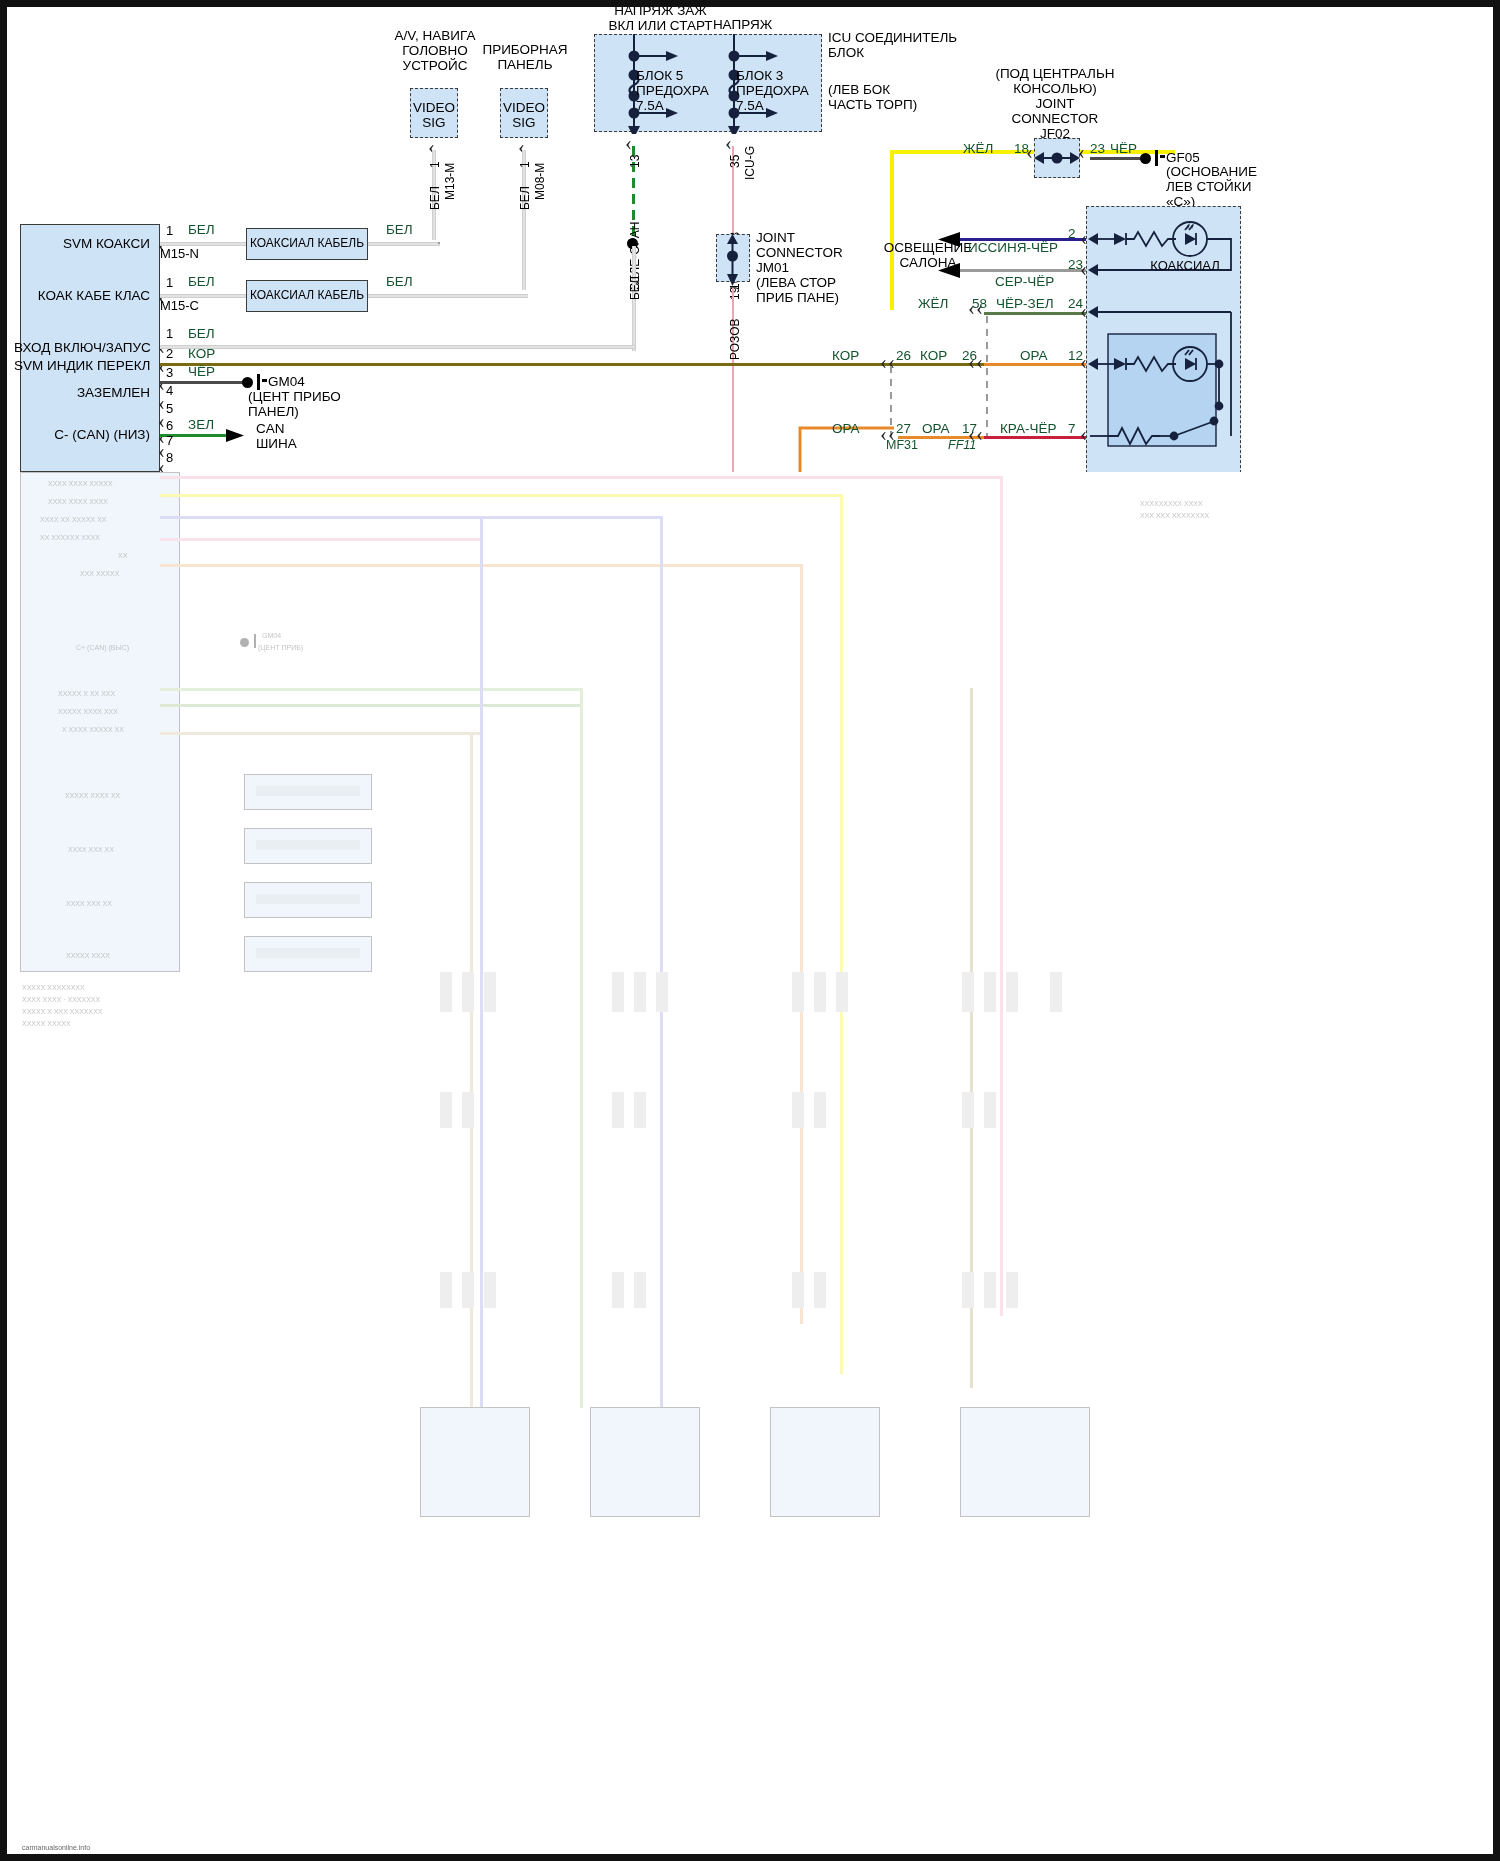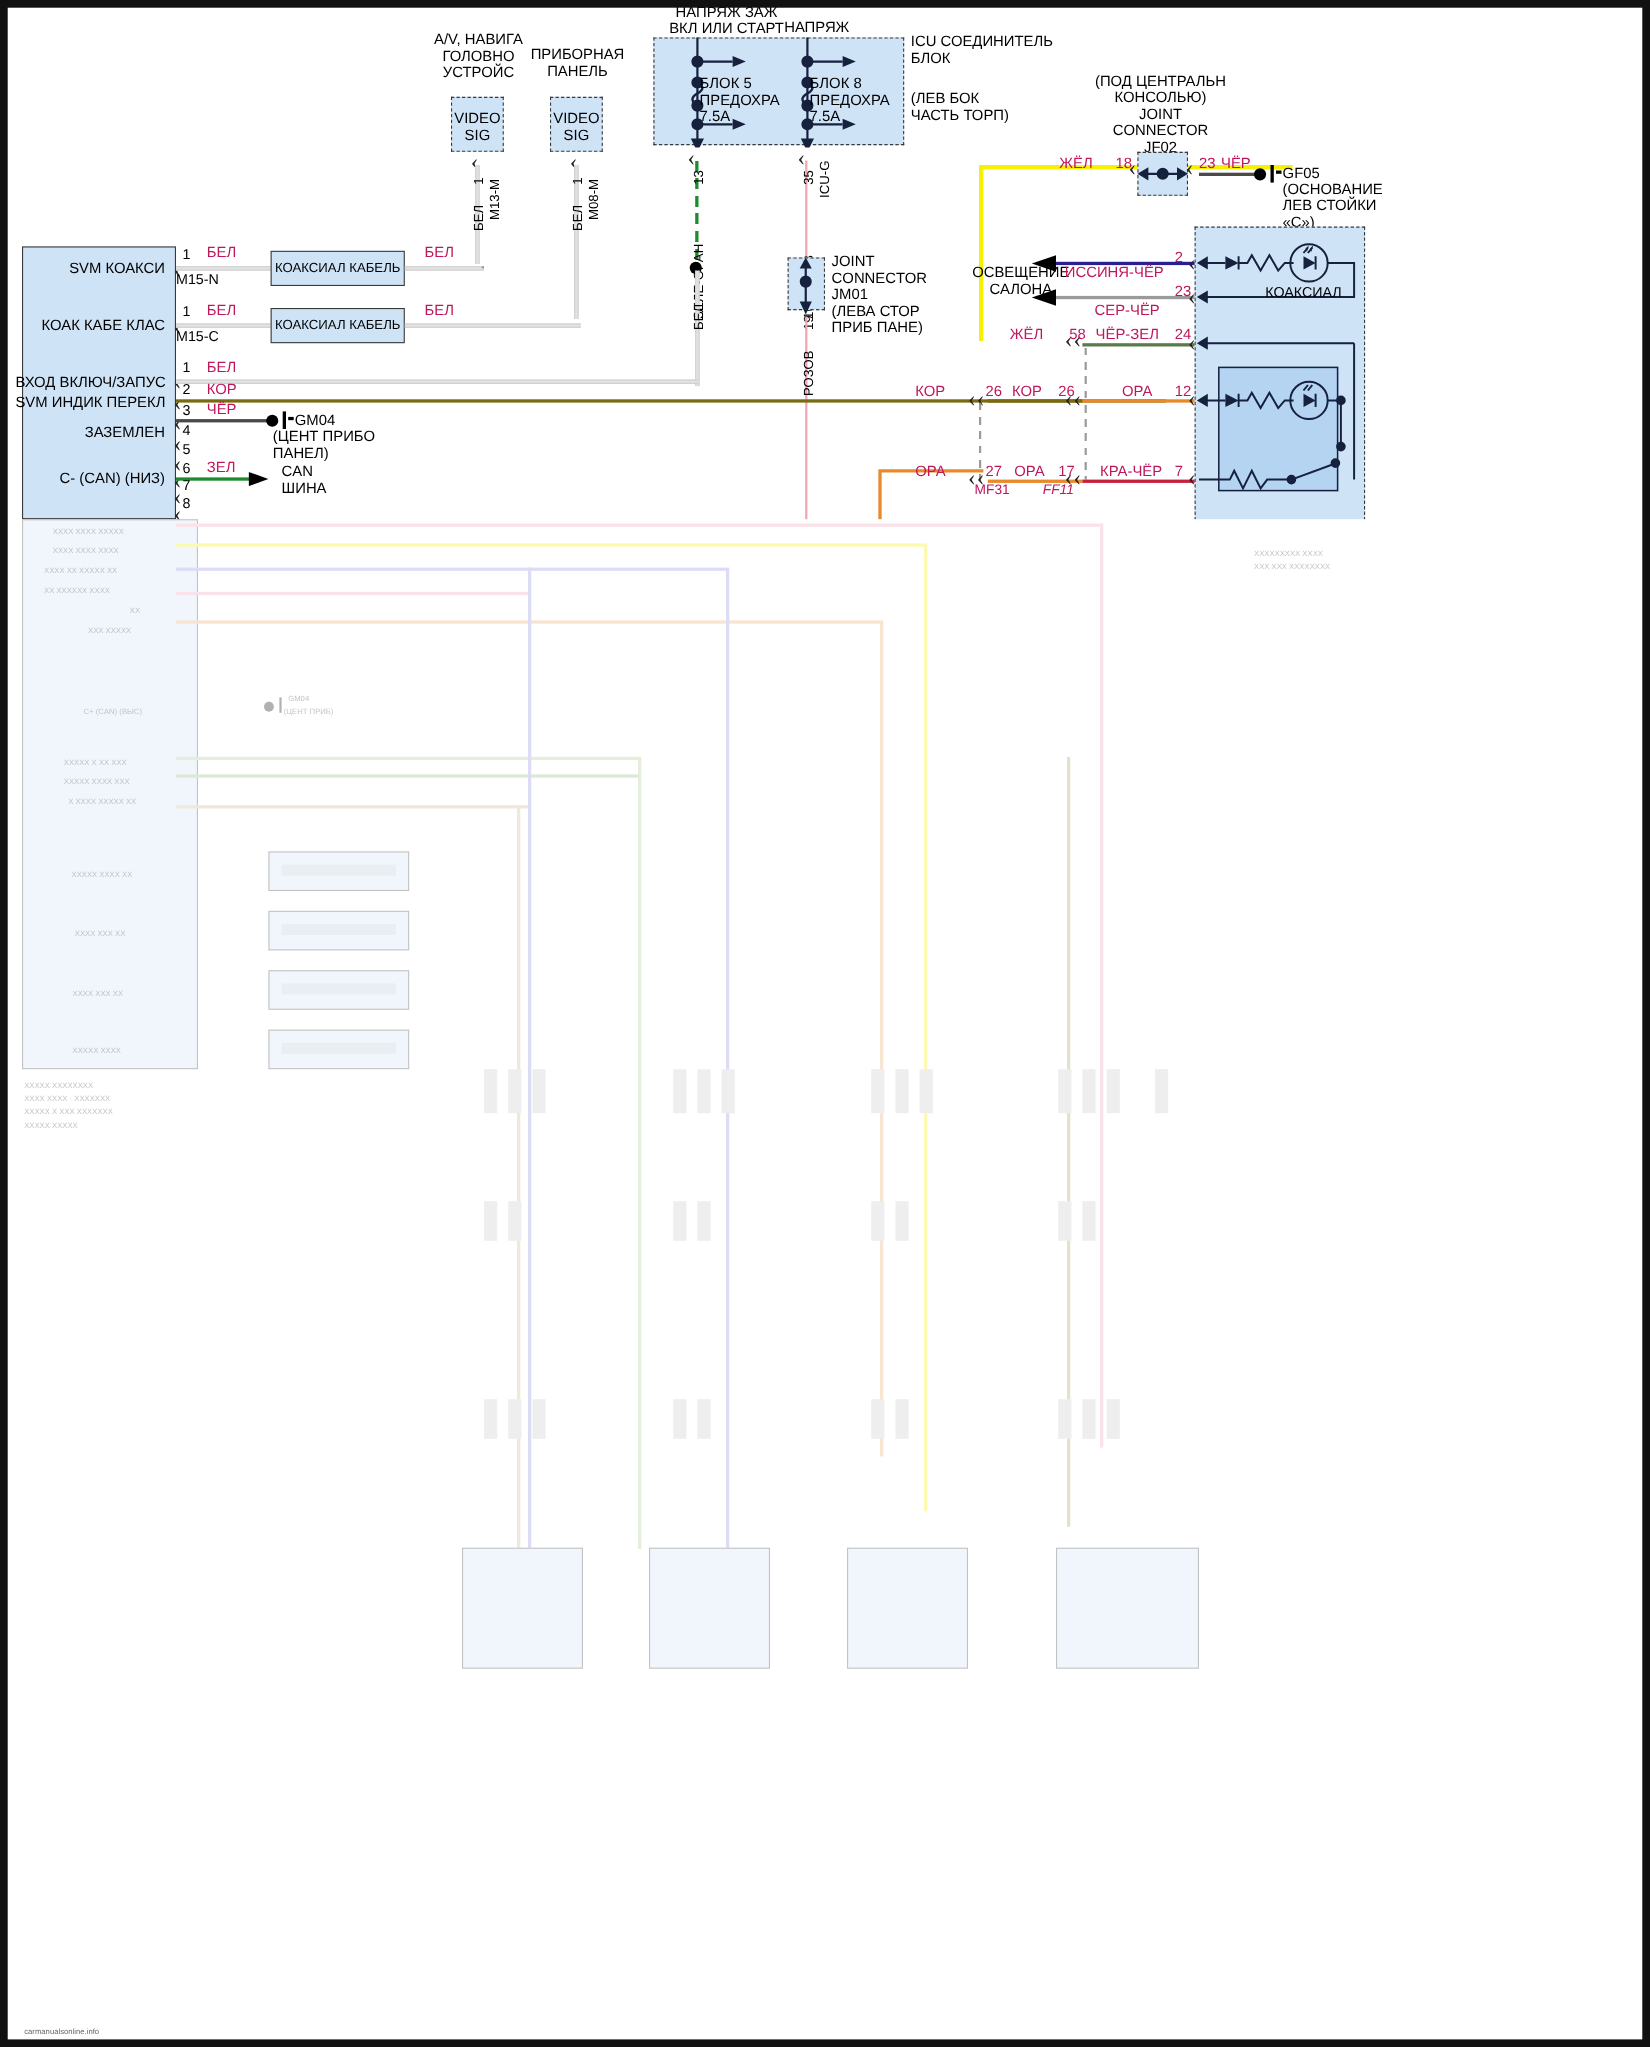--- a/index.html
+++ b/index.html
@@ -13,21 +13,21 @@
   .abs{position:absolute;}
   .txt{position:absolute;font-size:13.5px;color:#000;line-height:15px;white-space:pre;}
   .txt.c{text-align:center;}
   .txt.r{text-align:right;}
   .vert{position:absolute;font-size:13.5px;color:#000;white-space:pre;
         transform-origin:0 0;transform:rotate(-90deg);}
   .box{position:absolute;background:#cfe3f7;border:1.6px solid #3b3b3b;box-sizing:border-box;}
   .dbox{position:absolute;background:#cfe3f7;border:1.8px dashed #3b3b3b;box-sizing:border-box;}
   .wire{position:absolute;height:2.4px;background:#9a9a9a;}
   .wirev{position:absolute;width:2.4px;background:#9a9a9a;}
-  .lbl{position:absolute;font-size:13.5px;color:#be185d;white-space:nowrap;}
+  .lbl{position:absolute;font-size:13.5px;color:#14532d;white-space:nowrap;}
   .pin{position:absolute;font-size:13px;color:#000;}
   
   .brk{position:absolute;font-size:21px;line-height:15px;color:#222;font-family:"Liberation Serif",serif;}
   .blk{position:absolute;border-radius:50%;background:#000;}
   .ghost{opacity:.30;}
   .smalltxt{position:absolute;font-size:7px;color:#333;white-space:pre;line-height:8px;}
   .tinybar{position:absolute;background:#b9c9d8;}
   .credit{position:absolute;font-size:7px;color:#666;}
 </style>
 </head>
@@ -100,21 +100,21 @@
       <line x1="140" y1="79" x2="172" y2="79"></line>
       <polygon points="172,74 184,79 172,84" fill="#16213e" stroke="none"></polygon>
       <circle cx="140" cy="79" r="4.5" fill="#16213e"></circle>
       <polygon points="134,92 146,92 140,104" fill="#16213e" stroke="none"></polygon>
     </g>
   </svg>
 
   <div class="txt" style="left:636px;top:68px;">БЛОК 5
 ПРЕДОХРА
 7.5A</div>
-  <div class="txt" style="left:736px;top:68px;">БЛОК 8
+  <div class="txt" style="left:736px;top:68px;">БЛОК 3
 ПРЕДОХРА
 7.5A</div>
 
   <div class="brk" style="left:625px;top:136px;">‹</div>
   <div class="abs" style="left:632px;top:146px;width:3px;height:92px;background:repeating-linear-gradient(180deg,#1e8c2c 0 10px,transparent 10px 16px);"></div>
   <div class="vert" style="left:628px;top:168px;font-size:12px;">13</div>
   <div class="vert" style="left:628px;top:290px;font-size:12px;">ЗЕЛЕ-ОРАН</div>
   <div class="blk" style="left:627px;top:238px;width:11px;height:11px;"></div>
   <div class="wirev" style="left:632px;top:246px;height:105px;background:#e2e2e2;border-left:1px solid #cfcfcf;border-right:1px solid #cfcfcf;"></div>
   <div class="vert" style="left:628px;top:300px;font-size:12px;color:#000;">БЕЛ</div>

